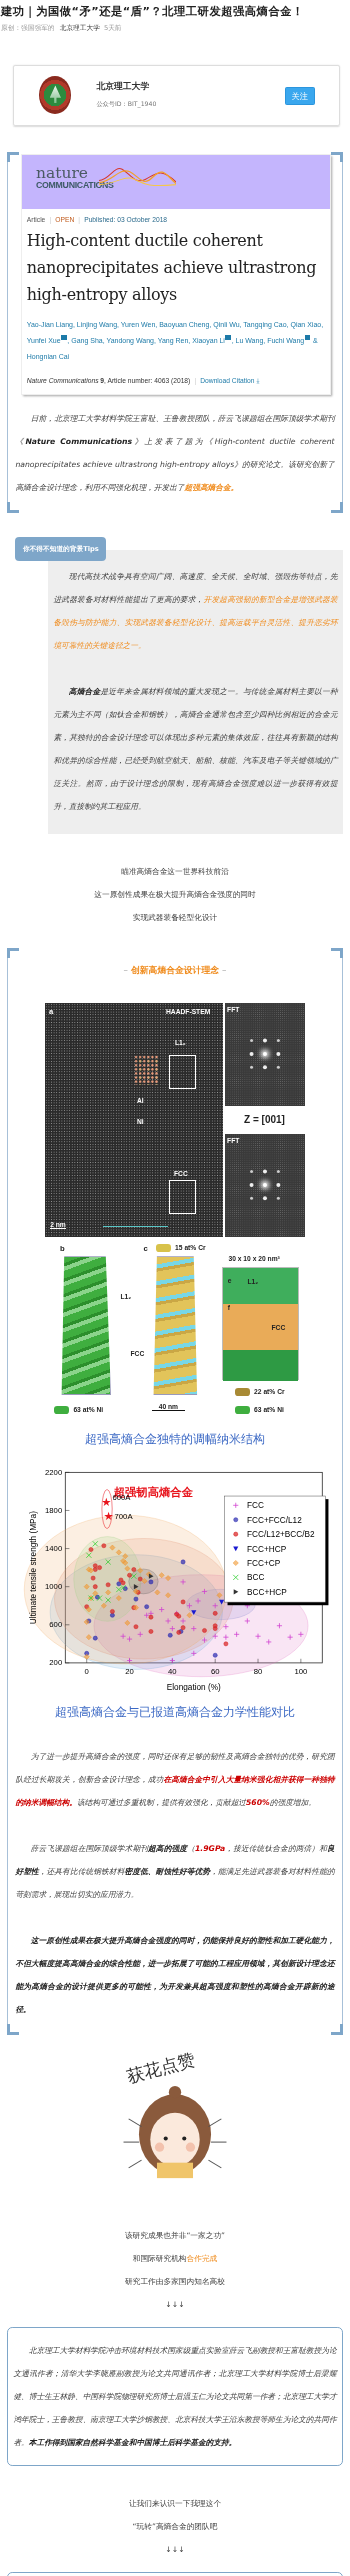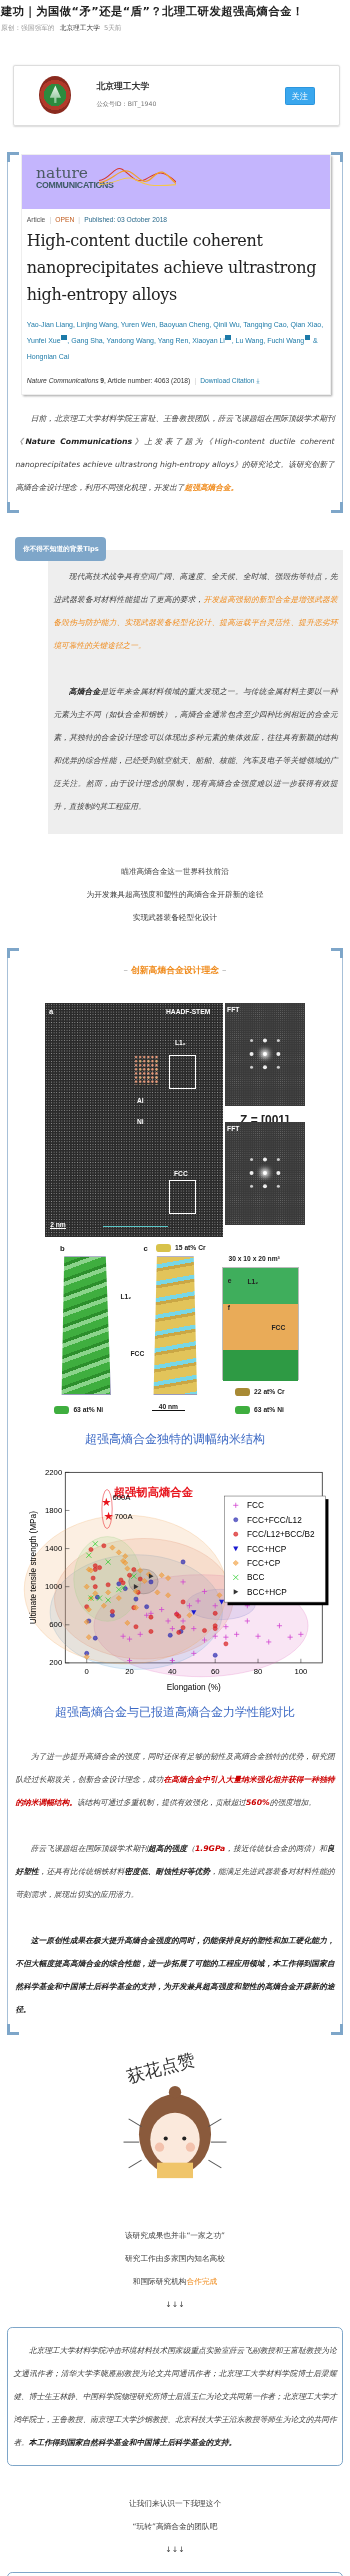--- a/index.html
+++ b/index.html
@@ -55,21 +55,21 @@
   .tips-box { background: #eeeeee; padding: 15.5px 5.2px 15.5px 5.2px; }
   .tips-box .para { padding: 0; }
   .center-lines { text-align: center; font-size: 7.7px; line-height: 23px; color: #3e3e3e; }
   .caption { text-align: center; font-size: 12px; color: #3b68c4; padding: 5.2px 0; }
 
   .tem { position: relative; width: 260px; height: 234px; margin: 26px auto 0; display: flex; }
   .tem-main { width: 178px; height: 234px; background-color: #2b2b2b; background-image: radial-gradient(#9a9a9a 0.5px, transparent 0.6px); background-size: 2.6px 2.6px; position: relative; color: #fff; font-family: "Liberation Sans", sans-serif; font-weight: bold; }
   .tem-side { width: 80px; margin-left: 1.5px; display: flex; flex-direction: column; }
   .fft { height: 103px; background-color: #3a3a3a; background-image: radial-gradient(#666 0.4px, transparent 0.5px); background-size: 2.1px 2.1px; position: relative; color: #fff; font-family: "Liberation Sans", sans-serif; font-weight: bold; font-size: 6.7px; }
   .fft .dots { position: absolute; left: 50%; top: 50%; width: 4.1px; height: 4.1px; background: #fff; border-radius: 50%; box-shadow: 0 0 5.2px 2.1px #fff, 13.4px 0 0 0 #eee, -13.4px 0 0 0 #eee, 0 13.4px 0 0 #eee, 0 -13.4px 0 0 #eee, 13.4px 13.4px 0 -0.5px #ccc, -13.4px -13.4px 0 -0.5px #ccc, 13.4px -13.4px 0 -0.5px #ccc, -13.4px 13.4px 0 -0.5px #ccc; transform: translate(-50%,-50%); }
-  .zaxis { height: 16px; background: #fff; color: #222; font-family: "Liberation Sans", sans-serif; font-weight: bold; font-size: 12px; text-align: center; line-height: 28px; }
+  .zaxis { height: 28px; background: #fff; color: #222; font-family: "Liberation Sans", sans-serif; font-weight: bold; font-size: 10px; text-align: center; line-height: 28px; }
   .tem-lbl { position: absolute; font-size: 6.7px; }
   .sel-box { position: absolute; border: 0.8px solid #fff; width: 27px; height: 34px; }
   .atom-grid { position: absolute; left: 89px; top: 52px; width: 24px; height: 30px; background-image: radial-gradient(#e79a7a 1px, transparent 1.3px), radial-gradient(#5fc04a 1px, transparent 1.3px); background-size: 4.1px 4.1px, 8.2px 8.2px; background-position: 0 0, 2.1px 2.1px; }
 
   .apt { position: relative; width: 263px; height: 185px; margin: 4.1px auto 0; font-family: "Liberation Sans", sans-serif; font-weight: bold; font-size: 6.7px; color: #222; }
   .col-b { position: absolute; left: 15.5px; top: 15.5px; width: 52px; height: 139px; background: repeating-linear-gradient(160deg, #3fae3f 0 7.2px, #2c8f2c 7.2px 10.3px, #8bd48b 10.3px 14.4px); border: 0.5px solid #99b; clip-path: polygon(10% 0, 90% 0, 100% 100%, 5% 100%); }
   .col-c { position: absolute; left: 100px; top: 15.5px; width: 67px; height: 139px; background: repeating-linear-gradient(170deg, #e2c45a 0 9.3px, #78d7e6 9.3px 13.4px, #caa745 13.4px 16.5px); border: 0.5px solid #99b; clip-path: polygon(20% 0, 75% 0, 80% 100%, 15% 100%); }
   .box-r { position: absolute; left: 178px; top: 26px; width: 77px; height: 113px; border: 0.5px solid #bbb; }
   .box-r .g1 { height: 36px; background: #3fae5c; }
   .box-r .o1 { height: 46px; background: #e9ab58; }
@@ -137,21 +137,21 @@
   <div class="tips-wrap">
     <div class="tips-label">你不得不知道的背景Tips</div>
     <div class="tips-box">
       <p class="para"><span>现代高技术战争具有空间广阔、高速度、全天候、全时域、强毁伤等特点，先进武器装备对材料性能提出了更高的要求，</span><span class="orange-n">开发超高强韧的新型合金是增强武器装备毁伤与防护能力、实现武器装备轻型化设计、提高运载平台灵活性、提升恶劣环境可靠性的关键途径之一。</span></p>
       <p class="para" style="margin-top:23px"><b style="color:#222">高熵合金</b><span>是近年来金属材料领域的重大发现之一。与传统金属材料主要以一种元素为主不同（如钛合金和钢铁），高熵合金通常包含至少四种比例相近的合金元素，其独特的合金设计理念可以体现出多种元素的集体效应，往往具有新颖的结构和优异的综合性能，已经受到航空航天、船舶、核能、汽车及电子等关键领域的广泛关注。然而，由于设计理念的限制，现有高熵合金强度难以进一步获得有效提升，直接制约其工程应用。</span></p>
     </div>
   </div>
 
   <div class="center-lines" style="margin-top:26px">
     <div>瞄准高熵合金这一世界科技前沿</div>
-    <div>为开发兼具超高强度和塑性的高熵合金开辟新的途径</div>
+    <div>这一原创性成果在极大提升高熵合金强度的同时</div>
     <div>实现武器装备轻型化设计</div>
   </div>
 
   <div class="frame" style="margin-top:21.6px; padding-bottom:10.3px;">
     <span class="bracket br-tl"></span>
     <span class="bracket br-tr"></span>
     <span class="bracket br-bl"></span>
     <span class="bracket br-br"></span>
 
     <div class="sec-head"><span class="dash">–</span><span>创新高熵合金设计理念</span><span class="dash">–</span></div>
@@ -382,21 +382,21 @@
         <text x="439" y="202" font-size="16" font-family="Liberation Sans, sans-serif">FCC+CP</text>
         <path d="M412 219l10 10M422 219l-10 10" stroke="#30d030" stroke-width="1.5"></path>
         <text x="439" y="230" font-size="16" font-family="Liberation Sans, sans-serif">BCC</text>
         <path d="M413 247v10l9 -5z" fill="#333333"></path>
         <text x="439" y="258" font-size="16" font-family="Liberation Sans, sans-serif">BCC+HCP</text>
       </svg>
     <div class="caption">超强高熵合金与已报道高熵合金力学性能对比</div>
 
     <p class="para" style="margin-top:18.5px"><span>为了进一步提升高熵合金的强度，同时还保有足够的韧性及高熵合金独特的优势，研究团队经过长期攻关，创新合金设计理念，成功</span><span class="red-b">在高熵合金中引入大量纳米强化相并获得一种独特的纳米调幅结构。</span><span>该结构可通过多重机制，提供有效强化，贡献超过</span><span class="red-b">560%</span><span>的强度增加。</span></p>
     <p class="para" style="margin-top:23px"><span>薛云飞课题组在国际顶级学术期刊</span><span class="bold">超高的强度</span><span>（</span><span class="red-b">1.9GPa</span><span>，接近传统钛合金的两倍）和</span><span class="bold">良好塑性</span><span>，还具有比传统钢铁材料</span><span class="bold">密度低、耐蚀性好等优势</span><span>，能满足先进武器装备对材料性能的苛刻需求，展现出切实的应用潜力。</span></p>
-    <p class="para bold" style="margin-top:23px">这一原创性成果在极大提升高熵合金强度的同时，仍能保持良好的塑性和加工硬化能力，不但大幅度提高高熵合金的综合性能，进一步拓展了可能的工程应用领域，本工作得到国家自然科学基金和中国博士后科学基金的支持，为开发兼具超高强度和塑性的高熵合金开辟新的途径。</p>
+    <p class="para bold" style="margin-top:23px">这一原创性成果在极大提升高熵合金强度的同时，仍能保持良好的塑性和加工硬化能力，不但大幅度提高高熵合金的综合性能，进一步拓展了可能的工程应用领域，其创新设计理念还能为高熵合金的设计提供更多的可能性，为开发兼具超高强度和塑性的高熵合金开辟新的途径。</p>
   </div>
 
   <svg width="134" height="139" viewBox="0 0 260 270" style="display:block;margin:20.6px auto 0">
     <text x="40" y="60" font-size="34" font-family="DejaVu Sans, sans-serif" fill="#333" transform="rotate(-15 40 60)">获花点赞</text>
     <ellipse cx="130" cy="160" rx="70" ry="78" fill="#8a5a3c"></ellipse>
     <ellipse cx="130" cy="170" rx="48" ry="52" fill="#fbe9dc"></ellipse>
     <circle cx="130" cy="78" r="12" fill="#8a5a3c"></circle>
     <circle cx="112" cy="168" r="4" fill="#222"></circle>
       <circle cx="148" cy="168" r="4" fill="#222"></circle>
     <circle cx="100" cy="185" r="9" fill="#f3c2ad"></circle>
@@ -407,22 +407,22 @@
         <path d="M30 175 l30 0"></path>
         <path d="M40 225 l25 -15"></path>
         <path d="M220 130 l-25 15"></path>
         <path d="M230 175 l-30 0"></path>
         <path d="M220 225 l-25 -15"></path>
       </g>
   </svg>
 
   <div class="center-lines" style="margin-top:33px">
     <div>该研究成果也并非“一家之功”</div>
+    <div><span>和国际研究机构</span><span class="orange-n">合作完成</span></div>
     <div>研究工作由多家国内知名高校</div>
-    <div><span>和国际研究机构</span><span class="orange-n">合作完成</span></div>
     <div>↓↓↓</div>
   </div>
 
   <div class="callout">
     <p class="para"><span>北京理工大学材料学院冲击环境材料技术国家级重点实验室薛云飞副教授和王富耻教授为论文通讯作者；清华大学李晓雁副教授为论文共同通讯作者；北京理工大学材料学院博士后梁耀健、博士生王林静、中国科学院物理研究所博士后温玉仁为论文共同第一作者；北京理工大学才鸿年院士，王鲁教授、南京理工大学沙钢教授、北京科技大学王沿东教授等师生为论文的共同作者。</span><span class="bold">本工作得到国家自然科学基金和中国博士后科学基金的支持。</span></p>
   </div>
 
   <div class="center-lines" style="margin-top:26px">
     <div>让我们来认识一下我理这个</div>
     <div>“玩转”高熵合金的团队吧</div>

